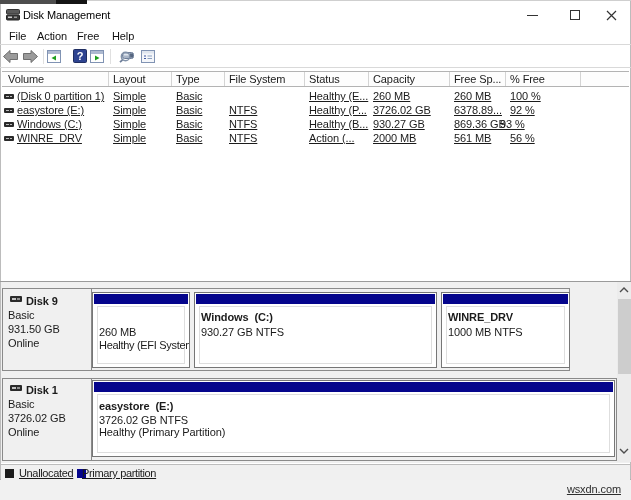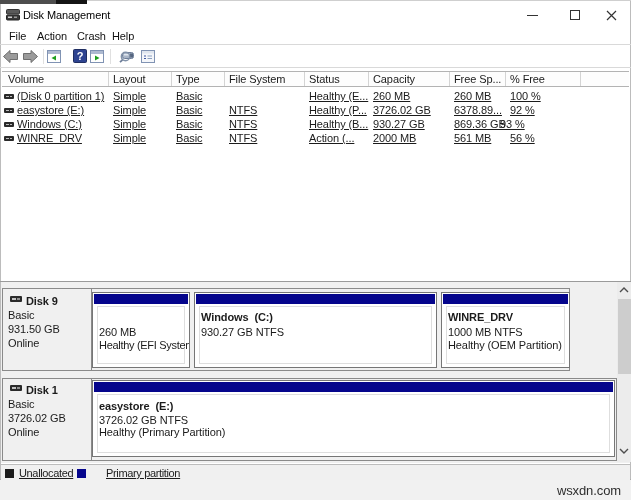--- a/index.html
+++ b/index.html
@@ -30,21 +30,21 @@
 .pinner { position:absolute; left:4px; top:13px; right:4px; bottom:3px; border:1px solid #dedede; }
 .ptxt { position:absolute; left:6px; font-size:11px; line-height:12px; white-space:pre; color:#1b1b1b; }
 .dlabel { font-size:11px; line-height:12px; white-space:pre; color:#1b1b1b; }
 .diskicon { width:12px; height:6px; background:#2a2a2a; border-radius:1px; }
 .diskicon i { position:absolute; left:2px; top:2px; width:4px; height:2px; background:#c2c2c2; }
 .diskicon b { position:absolute; left:7px; top:2px; width:3px; height:2px; background:#8f8f8f; }
 .legend { left:1px; top:464px; width:629px; height:16px; background:#f0f0f0; border-top:1px solid #bdbdbd; }
 .sq { position:absolute; top:469px; width:9px; height:9px; }
 .scroll { left:617px; top:282px; width:14px; height:180px; background:#ececec; }
 .thumb { left:618px; top:299px; width:13px; height:75px; background:#cdcdcd; }
-.wm { left:0; top:483px; width:621px; text-align:right; font-size:13px; color:#2e2e2e; }
+.wm { left:0; top:483px; width:621px; text-align:right; font-size:11px; color:#2e2e2e;text-decoration:underline; }
 </style>
 </head>
 <body>
 <div class="abs win"></div>
 <div class="abs topline"></div>
 <div class="abs darkbar1"></div>
 <div class="abs darkbar2"></div>
 
 <svg class="abs" style="left:6px;top:9px" width="14" height="12" viewBox="0 0 14 12">
   <rect x="0.5" y="0.5" width="13" height="4.5" rx="1" fill="#5a5a5a" stroke="#333"></rect>
@@ -54,21 +54,21 @@
 </svg>
 <div class="abs titletxt">Disk Management</div>
 <div class="abs" style="left:527px;top:15px;width:11px;height:1px;background:#333"></div>
 <div class="abs" style="left:570px;top:10px;width:10px;height:10px;border:1px solid #333"></div>
 <svg class="abs" style="left:606px;top:10px" width="11" height="11" viewBox="0 0 11 11">
     <path d="M1 1 L10 10 M10 1 L1 10" stroke="#333" stroke-width="1.2" fill="none"></path>
   </svg>
 
 <div class="abs menu" style="left:9px">File</div>
 <div class="abs menu" style="left:37px">Action</div>
-<div class="abs menu" style="left:77px">Crash</div>
+<div class="abs menu" style="left:77px">Free</div>
 <div class="abs menu" style="left:112px">Help</div>
 <div class="abs menuborder"></div>
 
 <svg class="abs" style="left:3px;top:50px" width="15" height="13" viewBox="0 0 15 13">
   <path d="M7 0.5 L7 3.5 L14.5 3.5 L14.5 9.5 L7 9.5 L7 12.5 L0.5 6.5 Z" fill="#9b9b9b" stroke="#6f6f6f"></path>
 </svg>
 <svg class="abs" style="left:23px;top:50px" width="15" height="13" viewBox="0 0 15 13">
   <path d="M8 0.5 L8 3.5 L0.5 3.5 L0.5 9.5 L8 9.5 L8 12.5 L14.5 6.5 Z" fill="#9b9b9b" stroke="#6f6f6f"></path>
 </svg>
 <div class="abs" style="left:43px;top:49px;width:1px;height:15px;background:#e0e0e0"></div>
@@ -192,21 +192,20 @@
   <div class="pbar"></div>
   <div class="pinner"></div>
   <div class="ptxt" style="top:18px;font-weight:bold">Windows&nbsp; (C:)</div>
   <div class="ptxt" style="top:32.5px">930.27 GB NTFS</div>
 </div>
 <div class="abs pcell" style="left:441px;top:292px;width:129px;height:76px;overflow:hidden">
   <div class="pbar"></div>
   <div class="pinner"></div>
   <div class="ptxt" style="top:18px;font-weight:bold">WINRE_DRV</div>
   <div class="ptxt" style="top:32.5px">1000 MB NTFS</div>
-  <div class="ptxt" style="top:46px">Healthy (OEM Partition)</div>
 </div>
 
 <div class="abs band" style="left:2px;top:378px;width:615px;height:83px"></div>
 <div class="abs labelsep" style="left:91px;top:378px;height:83px"></div>
 <div class="abs diskicon" style="left:10px;top:385px">
     <i></i>
     <b></b>
   </div>
 <div class="abs dlabel" style="left:26px;top:384px;font-weight:bold">Disk 1</div>
 <div class="abs dlabel" style="left:8px;top:398px">Basic</div>
@@ -227,15 +226,15 @@
     <path d="M1 6 L5 2 L9 6" stroke="#4d4d4d" stroke-width="1.4" fill="none"></path>
   </svg>
 <svg class="abs" style="left:619px;top:447px" width="10" height="8" viewBox="0 0 10 8">
     <path d="M1 2 L5 6 L9 2" stroke="#4d4d4d" stroke-width="1.4" fill="none"></path>
   </svg>
 
 <div class="abs legend"></div>
 <div class="abs sq" style="left:5px;background:#1b1b1b"></div>
 <div class="abs cell" style="left:19px;top:467px;letter-spacing:-0.35px">Unallocated</div>
 <div class="abs sq" style="left:77px;background:#05058c"></div>
-<div class="abs cell" style="left:106px;top:467px;letter-spacing:-0.35px">Primary partition</div>
+<div class="abs cell" style="left:82px;top:467px;letter-spacing:-0.35px">Primary partition</div>
 
 <div class="abs wm">wsxdn.com</div>
 
 </body></html>

